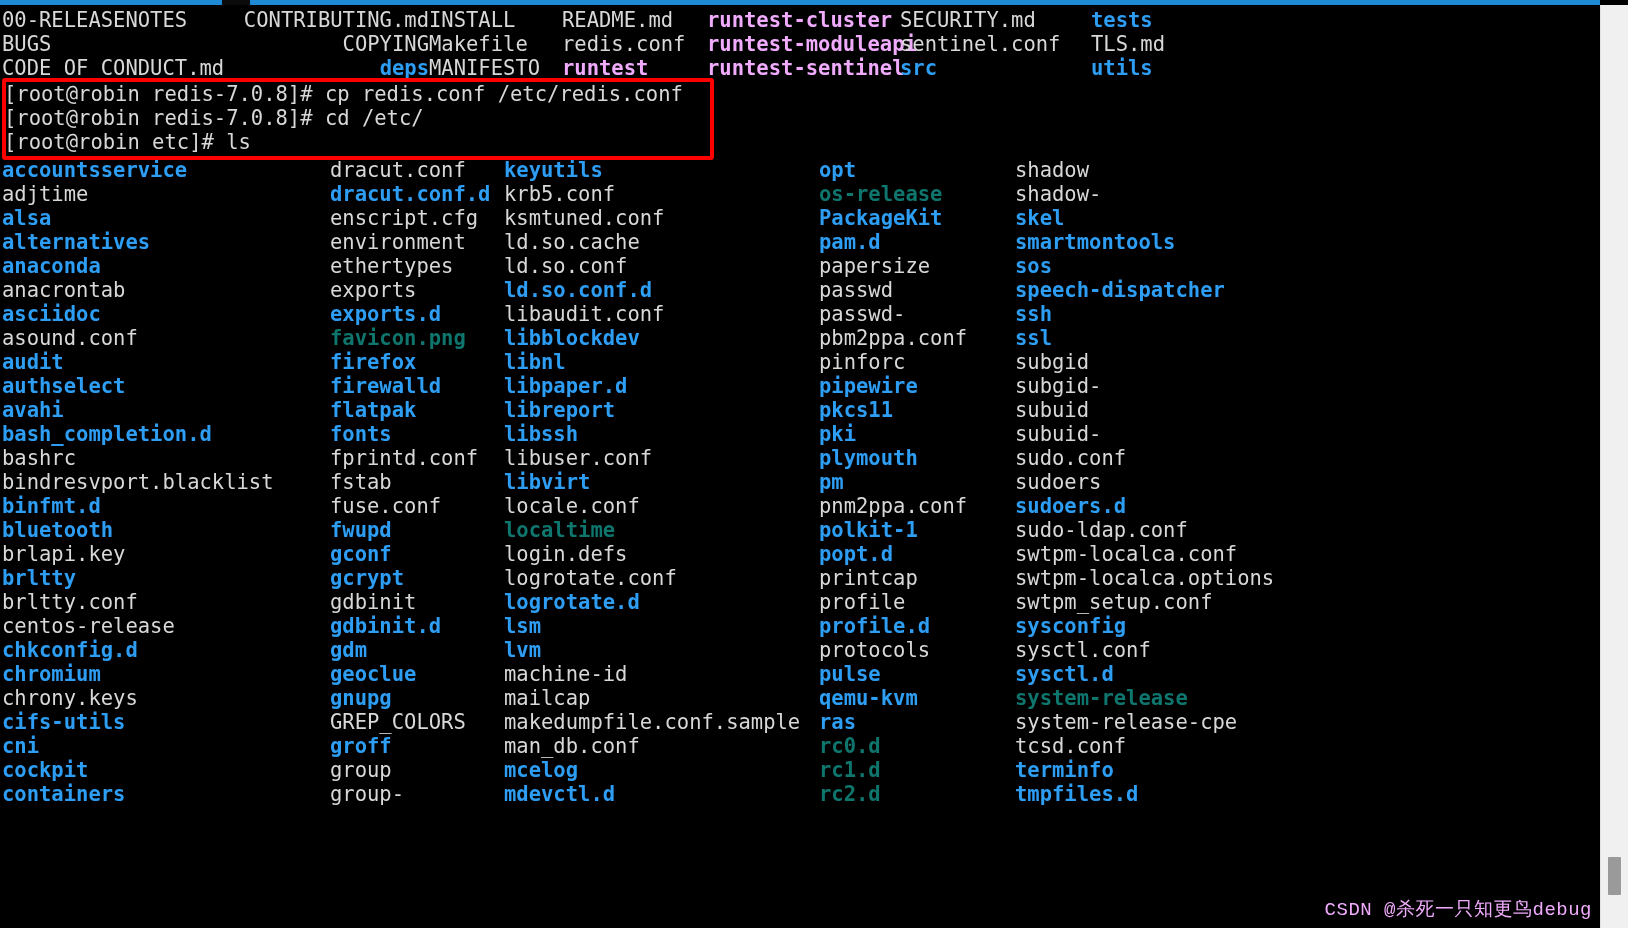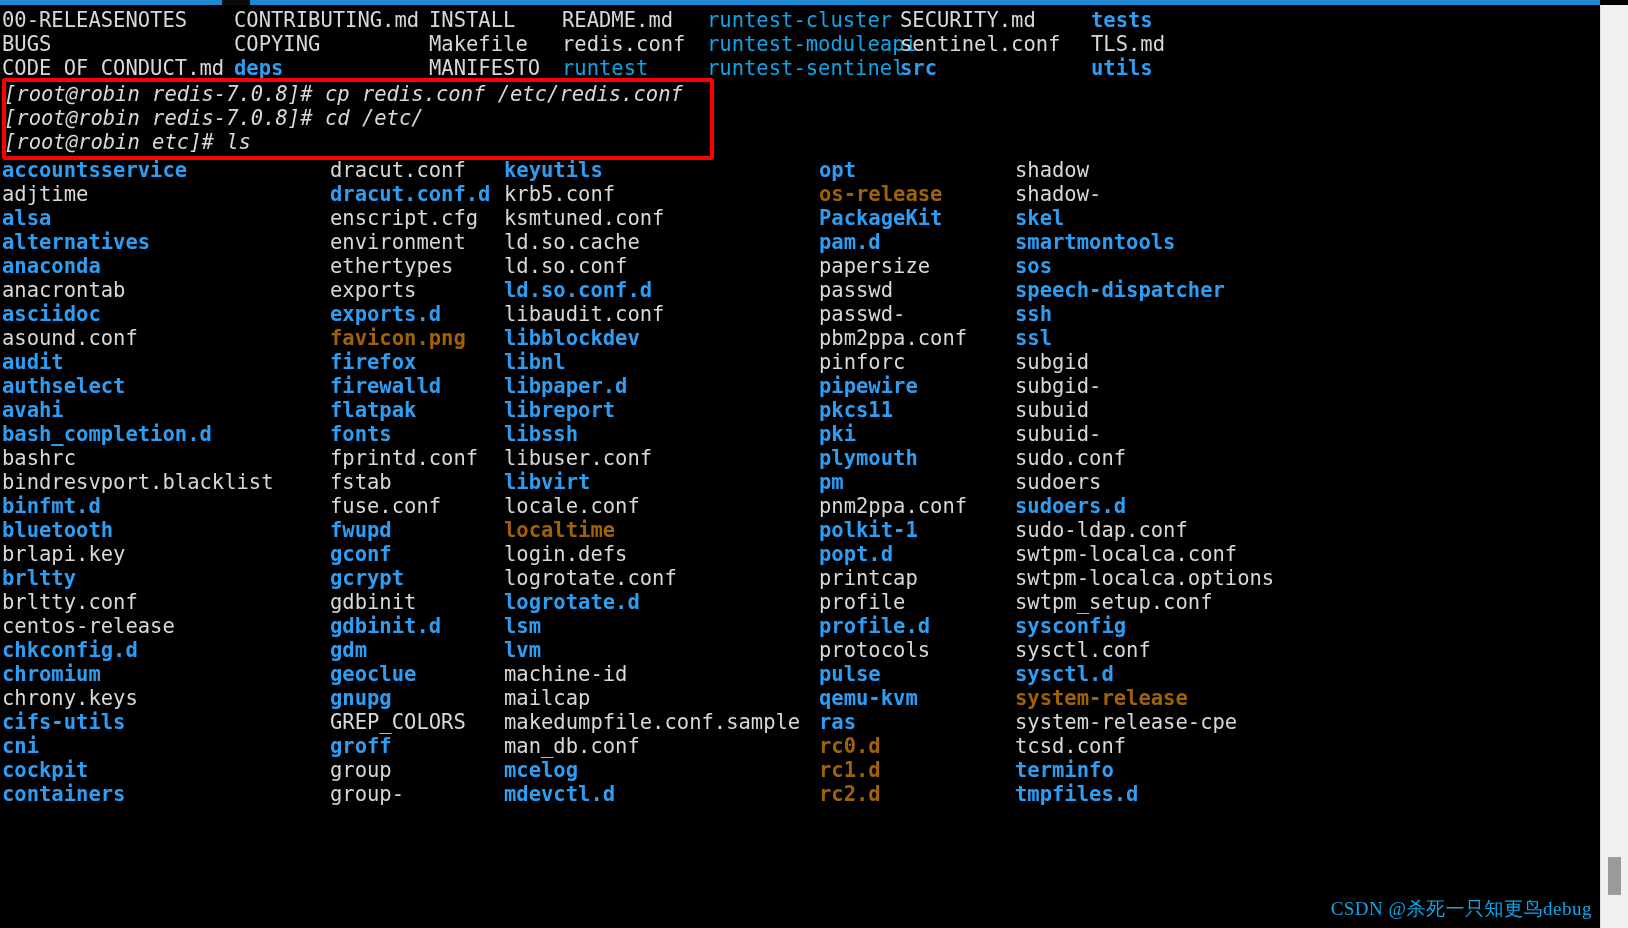--- a/index.html
+++ b/index.html
@@ -78,58 +78,58 @@
 
   
   .c0 { width: 328px; }
   .c1 { width: 174px; }
   .c2 { width: 315px; }
   .c3 { width: 196px; }
   .c4 { width: 330px; }
 
   .white  { color: #d8d8d8; }
   .blue   { color: #2e9ef4; font-weight: bold; }
-  .green  { color: #0ea5e9; font-weight: normal; }
-  .cyan   { color: #a16207; font-weight: bold; }
+  .green  { color: #f0abfc; font-weight: bold; }
+  .cyan   { color: #0f766e; font-weight: bold; }
 
   
   .h0 { width: 232px; }
-  .h1 { width: 195px; }
+  .h1 { width: 195px; text-align: right; }
   .h2 { width: 133px; }
   .h3 { width: 145px; }
   .h4 { width: 193px; }
   .h5 { width: 191px; }
   .h6 { width: 120px; }
 
   #prompt-block {
     position: absolute;
     left: 4px;
     top: 82px;
     width: 700px;
     color: #d8d8d8;
   }
-  #prompt-block .row { height: 24px; font-style: italic; }
+  #prompt-block .row { height: 24px; }
 
   #red-box {
     position: absolute;
     left: 2px;
     top: 78px;
     width: 712px;
     height: 82px;
     border: 4px solid #ff0000;
     border-radius: 3px;
     pointer-events: none;
   }
 
   #watermark {
     position: absolute;
     right: 36px;
     bottom: 6px;
-    color: #0ea5e9;
-    font-family: Liberation Serif, serif;
+    color: #f0abfc;
+    font-family: Liberation Mono, monospace;
     font-size: 19px;
     letter-spacing: 0.5px;
     white-space: nowrap;
   }
 </style>
 </head>
 <body>
 
 <div id="screen">
 

